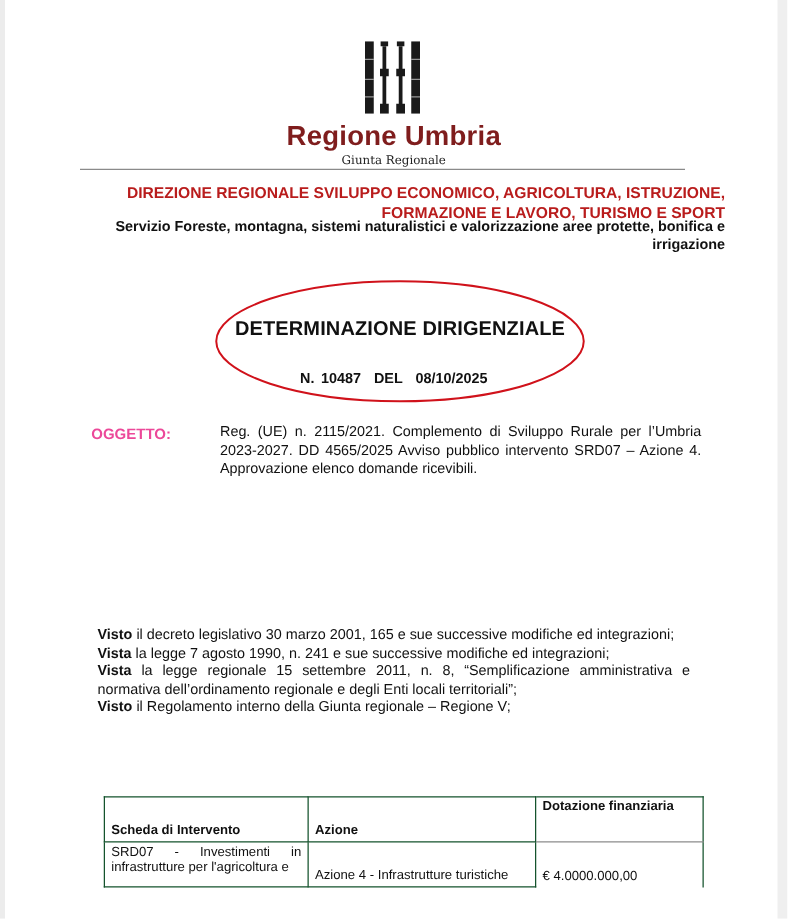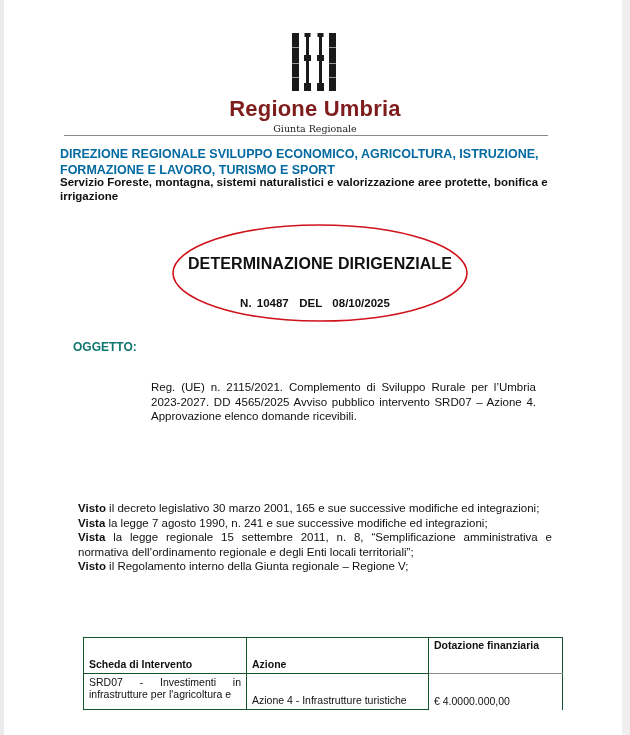--- a/index.html
+++ b/index.html
@@ -42,26 +42,26 @@
       text-align: center; font-family: "DejaVu Serif", serif;
       font-size: 9.5px; color: #222;
     }
     .divider {
       position: absolute; left: 64px; width: 484px; top: 135px;
       height: 1px; background: #8a8a8a;
     }
 
     .dir-heading {
       position: absolute; left: 60px; width: 520px; top: 147px;
-      text-align: left; font-weight: bold; font-size: 12.5px;
-      line-height: 15.5px; color: #0369a1;
+      text-align: right; font-weight: bold; font-size: 12.5px;
+      line-height: 15.5px; color: #b91c1c;
     }
     .service {
       position: absolute; left: 60px; width: 520px; top: 175px;
-      text-align: left; font-weight: bold; font-size: 11.5px;
+      text-align: right; font-weight: bold; font-size: 11.5px;
       line-height: 14px; color: #111;
     }
 
     
     .ellipse {
       position: absolute; left: 170px; top: 222px; width: 300px; height: 102px;
     }
     .det-title {
       position: absolute; left: 0; width: 640px; top: 255px;
       text-align: center; font-weight: bold; font-size: 16px;
@@ -69,25 +69,25 @@
     }
     .det-number {
       position: absolute; left: 0; width: 630px; top: 297px;
       text-align: center; font-weight: bold; font-size: 11.5px;
       word-spacing: 2px; color: #111;
     }
 
     
     .oggetto-label {
       position: absolute; left: 73px; top: 340px; font-weight: bold;
-      font-size: 12px; color: #0f766e;
+      font-size: 12px; color: #ec4899;
     }
     .oggetto-text {
-      position: absolute; left: 151px; top: 339px; width: 385px;
-      font-size: 11.5px; line-height: 14.5px; text-align: justify; color: #111; margin-top: 41px;
+      position: absolute; left: 176px; top: 339px; width: 385px;
+      font-size: 11.5px; line-height: 14.5px; text-align: justify; color: #111;
     }
 
     
     .body-text {
       position: absolute; left: 78px; top: 501px; width: 474px;
       font-size: 11.5px; line-height: 14.6px; color: #111;
     }
     .body-text p { margin: 0; text-align: justify; }
     .body-text p.last { padding-left: 5px; }
     .body-text b { font-weight: bold; }

